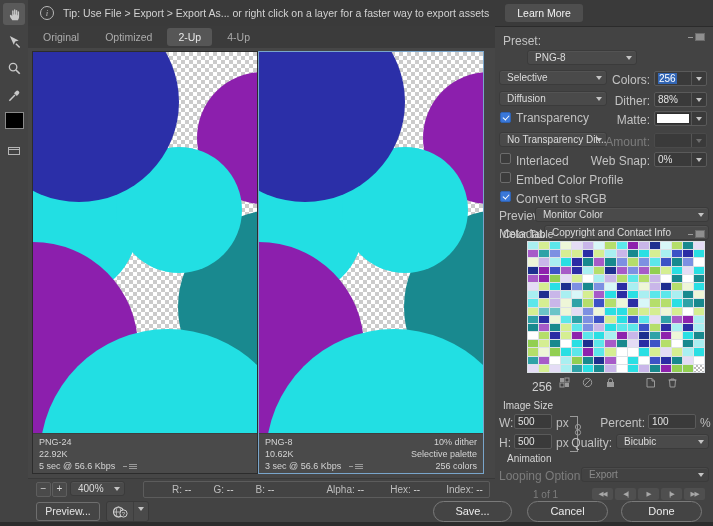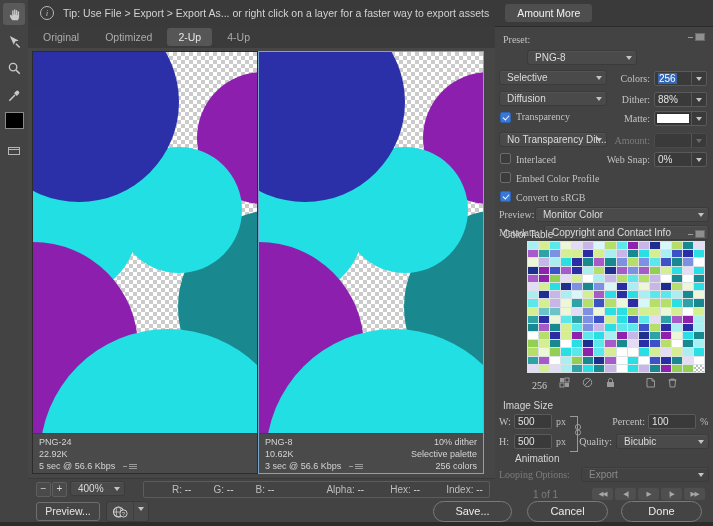--- a/index.html
+++ b/index.html
@@ -59,21 +59,21 @@
         border-radius:3px;background:#454545;color:#e4e4e4;text-align:center;line-height:16px;font-size:10.5px;}
   #browsergrp{position:absolute;left:106px;top:501px;height:19px;background:#4a4a4a;border:1px solid #3a3a3a;
         border-radius:3px;display:flex;align-items:center;}
   #browsergrp .icbox{width:26px;display:flex;justify-content:center;}
   #browsergrp .chev{width:14px;border-left:1px solid #3e3e3e;height:100%;position:relative;}
   .pill{position:absolute;height:19px;border:1px solid #7a7a7a;border-radius:11px;background:#444444;
         color:#ececec;font-size:11px;text-align:center;line-height:19px;}
   #bottomedge{position:absolute;left:0;top:522px;width:713px;height:4px;background:#2c2c2c;}
   
   #rightpanel{position:absolute;left:495px;top:26px;width:218px;height:500px;}
-  .lbl{position:absolute;color:#c2c2c2;font-size:10px;white-space:nowrap;font-family:Liberation Serif, serif;}
+  .lbl{position:absolute;color:#c2c2c2;font-size:12px;white-space:nowrap;}
   .lbl.r{text-align:right;}
   .lbl.dis{color:#7c7c7c;}
   .sechead{position:absolute;color:#d6d6d6;font-size:10px;}
   .dd{position:absolute;height:15px;background:#4a4a4a;border:1px solid #3b3b3b;border-radius:3px;
       box-sizing:border-box;color:#dcdcdc;font-size:10px;line-height:13px;padding:0 14px 0 7px;
       white-space:nowrap;overflow:hidden;box-shadow:inset 0 1px 0 rgba(255,255,255,.05);}
   .dd .caret,#zoomdd .caret,#browsergrp .caret{position:absolute;right:4px;top:5px;width:0;height:0;
       border-left:3px solid transparent;border-right:3px solid transparent;border-top:4px solid #c4c4c4;}
   .dd.dis{color:#8a8a8a;background:#424242;}
   .combo{position:absolute;height:15px;background:#3a3a3a;border:1px solid #5a5a5a;border-radius:2px;
@@ -115,21 +115,21 @@
   .unit{color:#bdbdbd;}
 </style>
 </head>
 <body>
 
 <div id="app">
 
   <div id="tipbar">
     <span class="info-ic">i</span>
     <span class="tiptext">Tip: Use File &gt; Export &gt; Export As...  or right click on a layer for a faster way to export assets</span>
-    <span id="learnmore">Amount More</span>
+    <span id="learnmore">Learn More</span>
   </div>
 
   <div id="toolbar">
     <div class="tool active" style="top:3px">
       <svg width="15" height="15" viewBox="0 0 16 16">
         <path d="M5.6 14 C4.6 12.4 3 10.7 3 9.2 c0-1 1.3-1.3 1.8-.4 l.7 1.1 V4.3 c0-1.1 1.5-1.1 1.5 0 V8 h.5 V3.1 c0-1.1 1.5-1.1 1.5 0 V8 h.5 V3.9 c0-1.1 1.5-1.1 1.5 0 V8.7 h.5 V5.4 c0-1 1.4-1 1.4 0 V10 c0 2-.8 2.8-1.3 4 z" fill="#c9c9c9"></path>
       </svg>
     </div>
     <div class="tool" style="top:30px">
       <svg width="15" height="15" viewBox="0 0 16 16">
@@ -624,21 +624,21 @@
     <span class="lbl r" style="left:105px;top:390px;width:45px">Percent:</span>
     <div class="combo" style="left:153px;top:388px;width:48px">
         <span class="val">100</span>
       </div>
     <span class="lbl unit" style="left:205px;top:390px">%</span>
     <span class="lbl r" style="left:71px;top:410px;width:46px">Quality:</span>
     <div class="dd" style="left:121px;top:408px;width:93px">
       <span>Bicubic</span><span class="caret"></span>
     </div>
 
-    <span class="sechead" style="position:absolute;left:20px;top:427px">Animation</span>
+    <span class="sechead" style="position:absolute;left:12px;top:427px">Animation</span>
     <span class="lbl dis" style="left:4px;top:443px">Looping Options:</span>
     <div class="dd dis" style="left:86px;top:441px;width:128px">
       <span>Export</span><span class="caret"></span>
     </div>
     <span id="frameind">1 of 1</span>
     <span id="framesrow"><span class="pb">◀◀</span><span class="pb">◀|</span><span class="pb">▶</span><span class="pb">|▶</span><span class="pb">▶▶</span></span>
   </div>
 
 </div>
 

